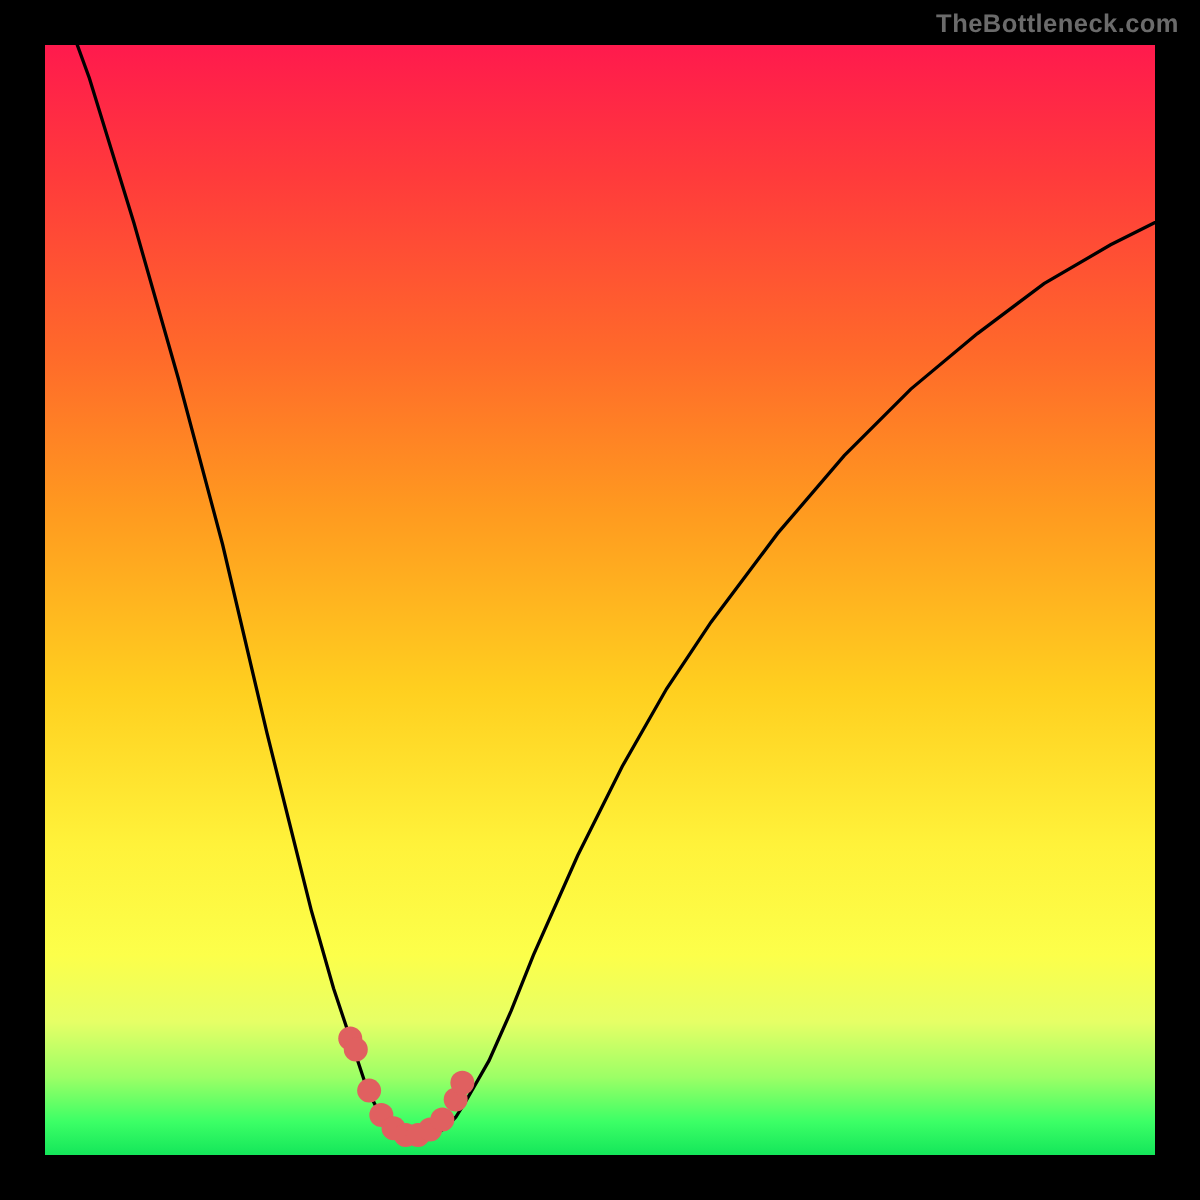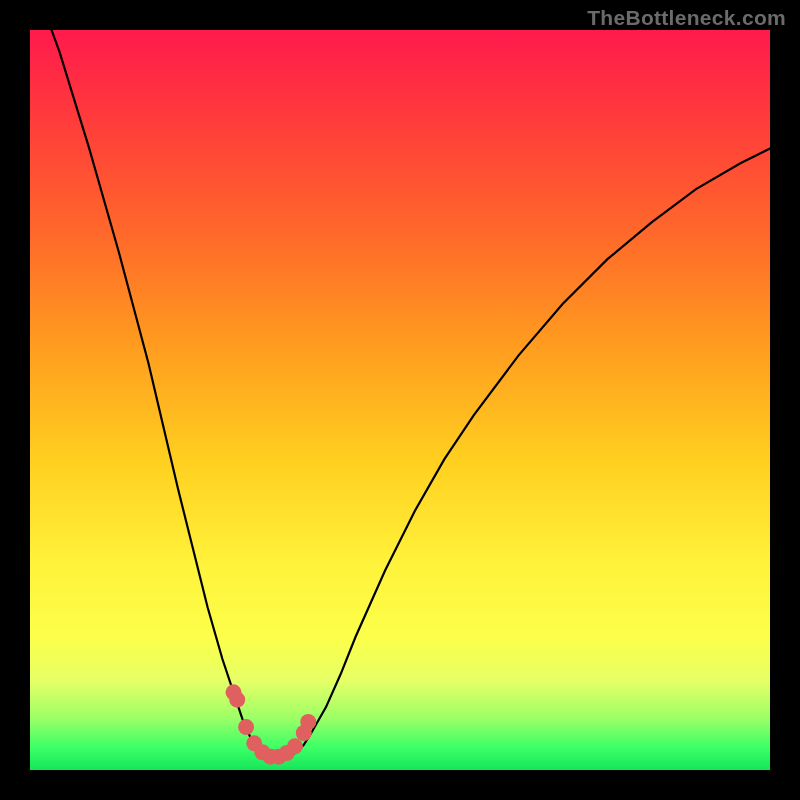--- a/index.html
+++ b/index.html
@@ -33,21 +33,21 @@
       #e6ff66 88%,
       #9cff66 93%,
       #3cff66 97%,
       #14e65a 100%);
   }
   .watermark {
     position: absolute;
     top: 6px;
     right: 14px;
     font-family: Arial, Helvetica, sans-serif;
-    font-size: 21px;
+    font-size: 17px;
     font-weight: 600;
     color: #6b6b6b;
     letter-spacing: 0.3px;
     user-select: none;
   }
   svg.curve {
     position: absolute;
     left: 0;
     top: 0;
     width: 740px;

